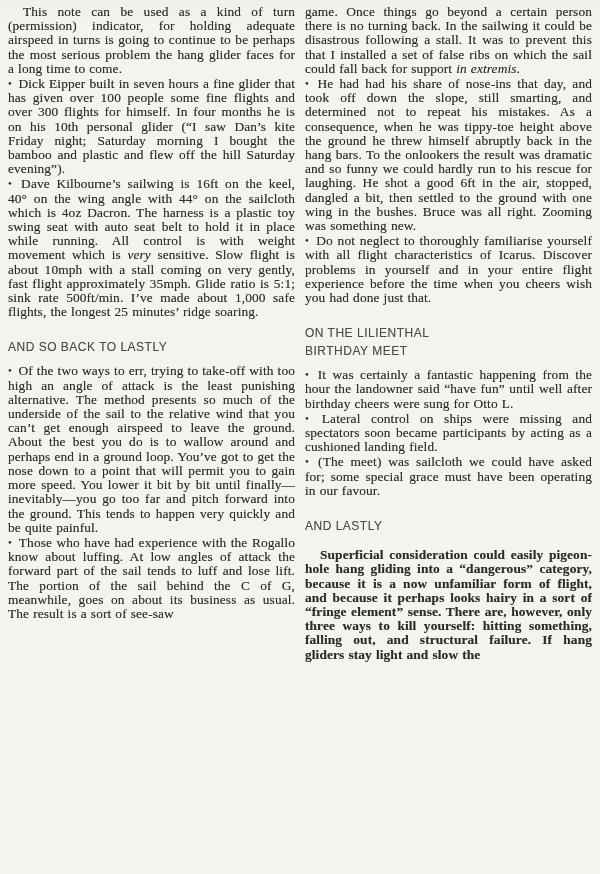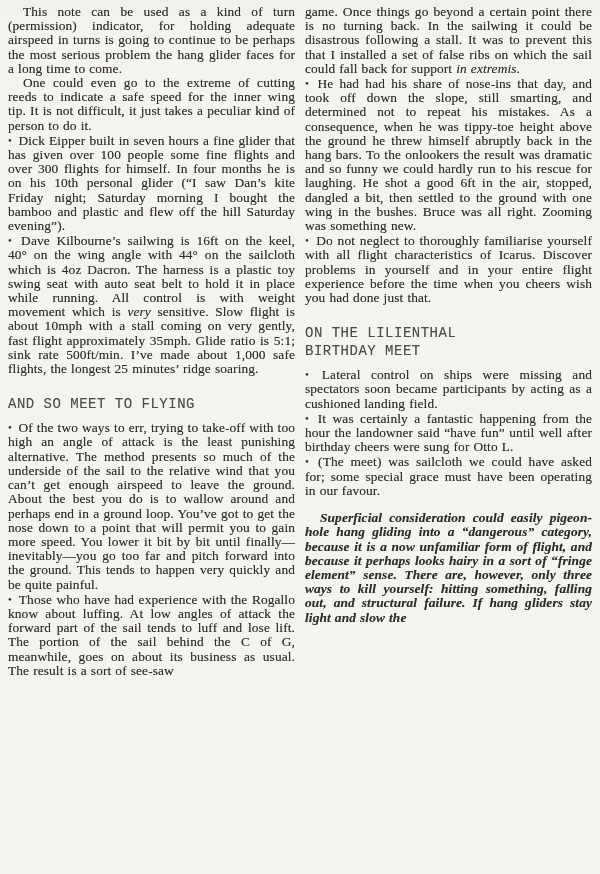--- a/index.html
+++ b/index.html
@@ -35,62 +35,61 @@
   p.para {
     font-size: 13.4px;
     line-height: 14.2px;
     text-align: justify;
     word-spacing: 0.6px;
     letter-spacing: 0.1px;
     text-shadow: 0 0 0.6px rgba(46,44,41,0.45);
   }
   p.para.indent { text-indent: 15px; }
   p.para.italic {
-    font-style: italic;
     font-weight: 600;
     text-indent: 15px;
   }
   p.para.spaced { margin-top: 13px; }
   .bullet {
     font-size: 11px;
     vertical-align: 1px;
     padding-right: 3px;
   }
   h2.heading {
-    font-family: Liberation Mono, monospace;
+    font-family: Liberation Sans, sans-serif;
     font-weight: normal;
-    font-size: 14px;
+    font-size: 12px;
     line-height: 18px;
     letter-spacing: 0.5px;
     color: var(--heading-ink);
     white-space: pre-line;
     margin: 19px 0 7px 0;
     text-shadow: 0 0 0.5px rgba(75,75,72,0.4);
   }
   em { font-style: italic; }
 </style>
 </head>
 <body>
 
 <div class="page">
   <div class="columns">
     <div class="col" id="col-left">
         <p class="para indent"><span>This note can be used as a kind of turn (permission) indicator, for holding adequate airspeed in turns is going to continue to be perhaps the most serious problem the hang glider faces for a long time to come.</span></p>
-        <p class="para indent"><span>One could even go to the extreme of cutting reeds to indicate a safe speed for the inner wing tip. It is not difficult, it just takes a peculiar kind of person to do it.</span></p>
         <p class="para"><span class="bullet">• </span><span>Dick Eipper built in seven hours a fine glider that has given over 100 people some fine flights and over 300 flights for himself. In four months he is on his 10th personal glider (“I saw Dan’s kite Friday night; Saturday morning I bought the bamboo and plastic and flew off the hill Saturday evening”).</span></p>
         <p class="para"><span class="bullet">• </span><span>Dave Kilbourne’s sailwing is 16ft on the keel, 40° on the wing angle with 44° on the sailcloth which is 4oz Dacron. The harness is a plastic toy swing seat with auto seat belt to hold it in place while running. All control is with weight movement which is </span><em>very</em><span> sensitive. Slow flight is about 10mph with a stall coming on very gently, fast flight approximately 35mph. Glide ratio is 5:1; sink rate 500ft/min. I’ve made about 1,000 safe flights, the longest 25 minutes’ ridge soaring.</span></p>
-        <h2 class="heading">AND SO MEET TO FLYING</h2>
+        <h2 class="heading">AND SO BACK TO LASTLY</h2>
         <p class="para"><span class="bullet">• </span><span>Of the two ways to err, trying to take-off with too high an angle of attack is the least punishing alternative. The method presents so much of the underside of the sail to the relative wind that you can’t get enough airspeed to leave the ground. About the best you do is to wallow around and perhaps end in a ground loop. You’ve got to get the nose down to a point that will permit you to gain more speed. You lower it bit by bit until finally—inevitably—you go too far and pitch forward into the ground. This tends to happen very quickly and be quite painful.</span></p>
         <p class="para"><span class="bullet">• </span><span>Those who have had experience with the Rogallo know about luffing. At low angles of attack the forward part of the sail tends to luff and lose lift. The portion of the sail behind the C of G, meanwhile, goes on about its business as usual. The result is a sort of see-saw</span></p>
       </div>
     <div class="col" id="col-right">
-        <p class="para"><span>game. Once things go beyond a certain point there is no turning back. In the sailwing it could be disastrous following a stall. It was to prevent this that I installed a set of false ribs on which the sail could fall back for support </span><em>in extremis</em><span>.</span></p>
+        <p class="para"><span>game. Once things go beyond a certain person there is no turning back. In the sailwing it could be disastrous following a stall. It was to prevent this that I installed a set of false ribs on which the sail could fall back for support </span><em>in extremis</em><span>.</span></p>
         <p class="para"><span class="bullet">• </span><span>He had had his share of nose-ins that day, and took off down the slope, still smarting, and determined not to repeat his mistakes. As a consequence, when he was tippy-toe height above the ground he threw himself abruptly back in the hang bars. To the onlookers the result was dramatic and so funny we could hardly run to his rescue for laughing. He shot a good 6ft in the air, stopped, dangled a bit, then settled to the ground with one wing in the bushes. Bruce was all right. Zooming was something new.</span></p>
         <p class="para"><span class="bullet">• </span><span>Do not neglect to thoroughly familiarise yourself with all flight characteristics of Icarus. Discover problems in yourself and in your entire flight experience before the time when you cheers wish you had done just that.</span></p>
         <h2 class="heading">ON THE LILIENTHAL
 BIRTHDAY MEET</h2>
+        <p class="para"><span class="bullet">• </span><span>It was certainly a fantastic happening from the hour the landowner said “have fun” until well after birthday cheers were sung for Otto L.</span></p>
         <p class="para"><span class="bullet">• </span><span>Lateral control on ships were missing and spectators soon became participants by acting as a cushioned landing field.</span></p>
-        <p class="para"><span class="bullet">• </span><span>It was certainly a fantastic happening from the hour the landowner said “have fun” until well after birthday cheers were sung for Otto L.</span></p>
         <p class="para"><span class="bullet">• </span><span>(The meet) was sailcloth we could have asked for; some special grace must have been operating in our favour.</span></p>
+        <h2 class="heading">AND LASTLY</h2>
         <p class="para italic spaced"><span>Superficial consideration could easily pigeon-hole hang gliding into a “dangerous” category, because it is a now unfamiliar form of flight, and because it perhaps looks hairy in a sort of “fringe element” sense. There are, however, only three ways to kill yourself: hitting something, falling out, and structural failure. If hang gliders stay light and slow the</span></p>
       </div>
   </div>
 </div>
 
 </body></html>

